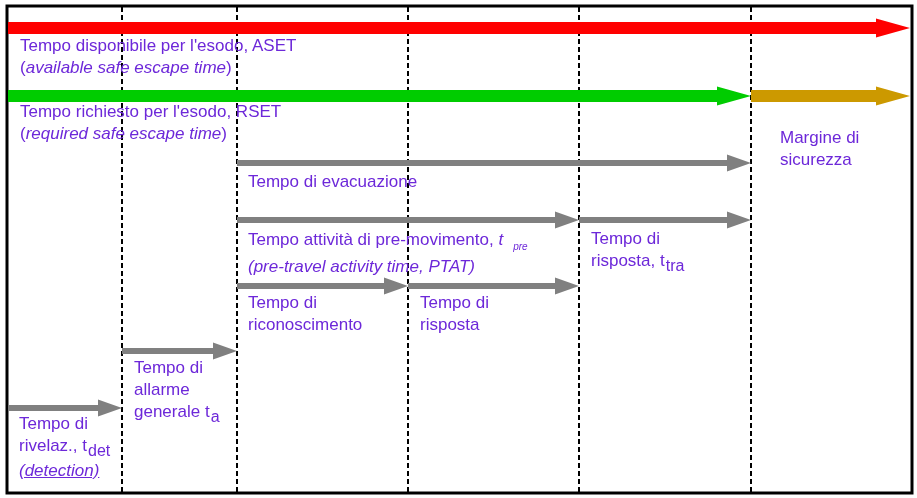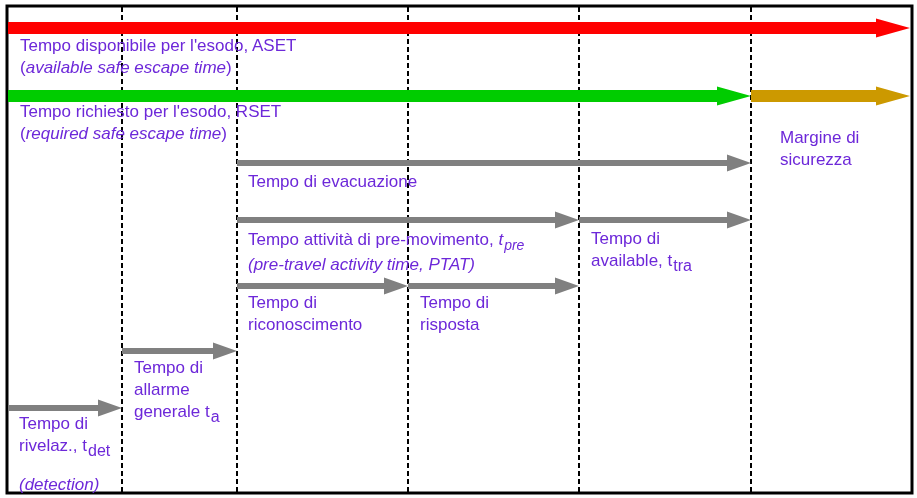--- a/index.html
+++ b/index.html
@@ -2,21 +2,21 @@
 <html><head>
 <meta charset="utf-8">
 <style>
   html, body { margin:0; padding:0; background:#ffffff; }
   body { width:917px; height:498px; position:relative; overflow:hidden;
          font-family:"Liberation Sans", sans-serif; color:#000; }
   #diagram { position:absolute; left:0; top:0; width:917px; height:498px; }
   .label { position:absolute; font-size:17px; line-height:22px; white-space:nowrap; color:#6d28d9; }
   .label i { font-style:italic; }
   .sub { font-size:16px; position:relative; top:5px; margin-left:1px; }
-  .subi { font-size:14px; font-style:italic; position:relative; top:5px; margin-left:1px; }
+  .subi { font-size:10px; font-style:italic; position:relative; top:5px; margin-left:10px; }
 </style>
 </head>
 <body>
 
 <svg id="diagram" width="917" height="498" viewBox="0 0 917 498" xmlns="http://www.w3.org/2000/svg">
   <rect x="7" y="6" width="905" height="487" fill="#ffffff" stroke="#000000" stroke-width="3"></rect>
   <g id="dividers">
       <line x1="122" x2="122" y1="7" y2="492" stroke="#000000" stroke-width="2" stroke-dasharray="5,3"></line>
       <line x1="237" x2="237" y1="7" y2="492" stroke="#000000" stroke-width="2" stroke-dasharray="5,3"></line>
       <line x1="408" x2="408" y1="7" y2="492" stroke="#000000" stroke-width="2" stroke-dasharray="5,3"></line>
@@ -56,21 +56,21 @@
   <div>Tempo di evacuazione</div>
 </div>
 
 <div class="label" style="left:248px; top:229px;">
   <div><span>Tempo attività di pre-movimento, </span><i>t</i><span class="subi">pre</span></div>
   <div style="margin-top:3px;"><i>(pre-travel activity time, PTAT)</i></div>
 </div>
 
 <div class="label" style="left:591px; top:228px;">
   <div>Tempo di</div>
-  <div><span>available, t</span><span class="sub">tra</span></div>
+  <div><span>risposta, t</span><span class="sub">tra</span></div>
 </div>
 
 <div class="label" style="left:248px; top:292px;">
   <div>Tempo di</div>
   <div>riconoscimento</div>
 </div>
 
 <div class="label" style="left:420px; top:292px;">
   <div>Tempo di</div>
   <div>risposta</div>
@@ -78,14 +78,14 @@
 
 <div class="label" style="left:134px; top:357px;">
   <div>Tempo di</div>
   <div>allarme</div>
   <div><span>generale t</span><span class="sub">a</span></div>
 </div>
 
 <div class="label" style="left:19px; top:413px;">
   <div>Tempo di</div>
   <div><span>rivelaz., t</span><span class="sub">det</span></div>
-  <div style="margin-top:17px;"><i>(detection)</i></div>
+  <div style="margin-top:3px;text-decoration:underline;"><i>(detection)</i></div>
 </div>
 
 </body></html>

